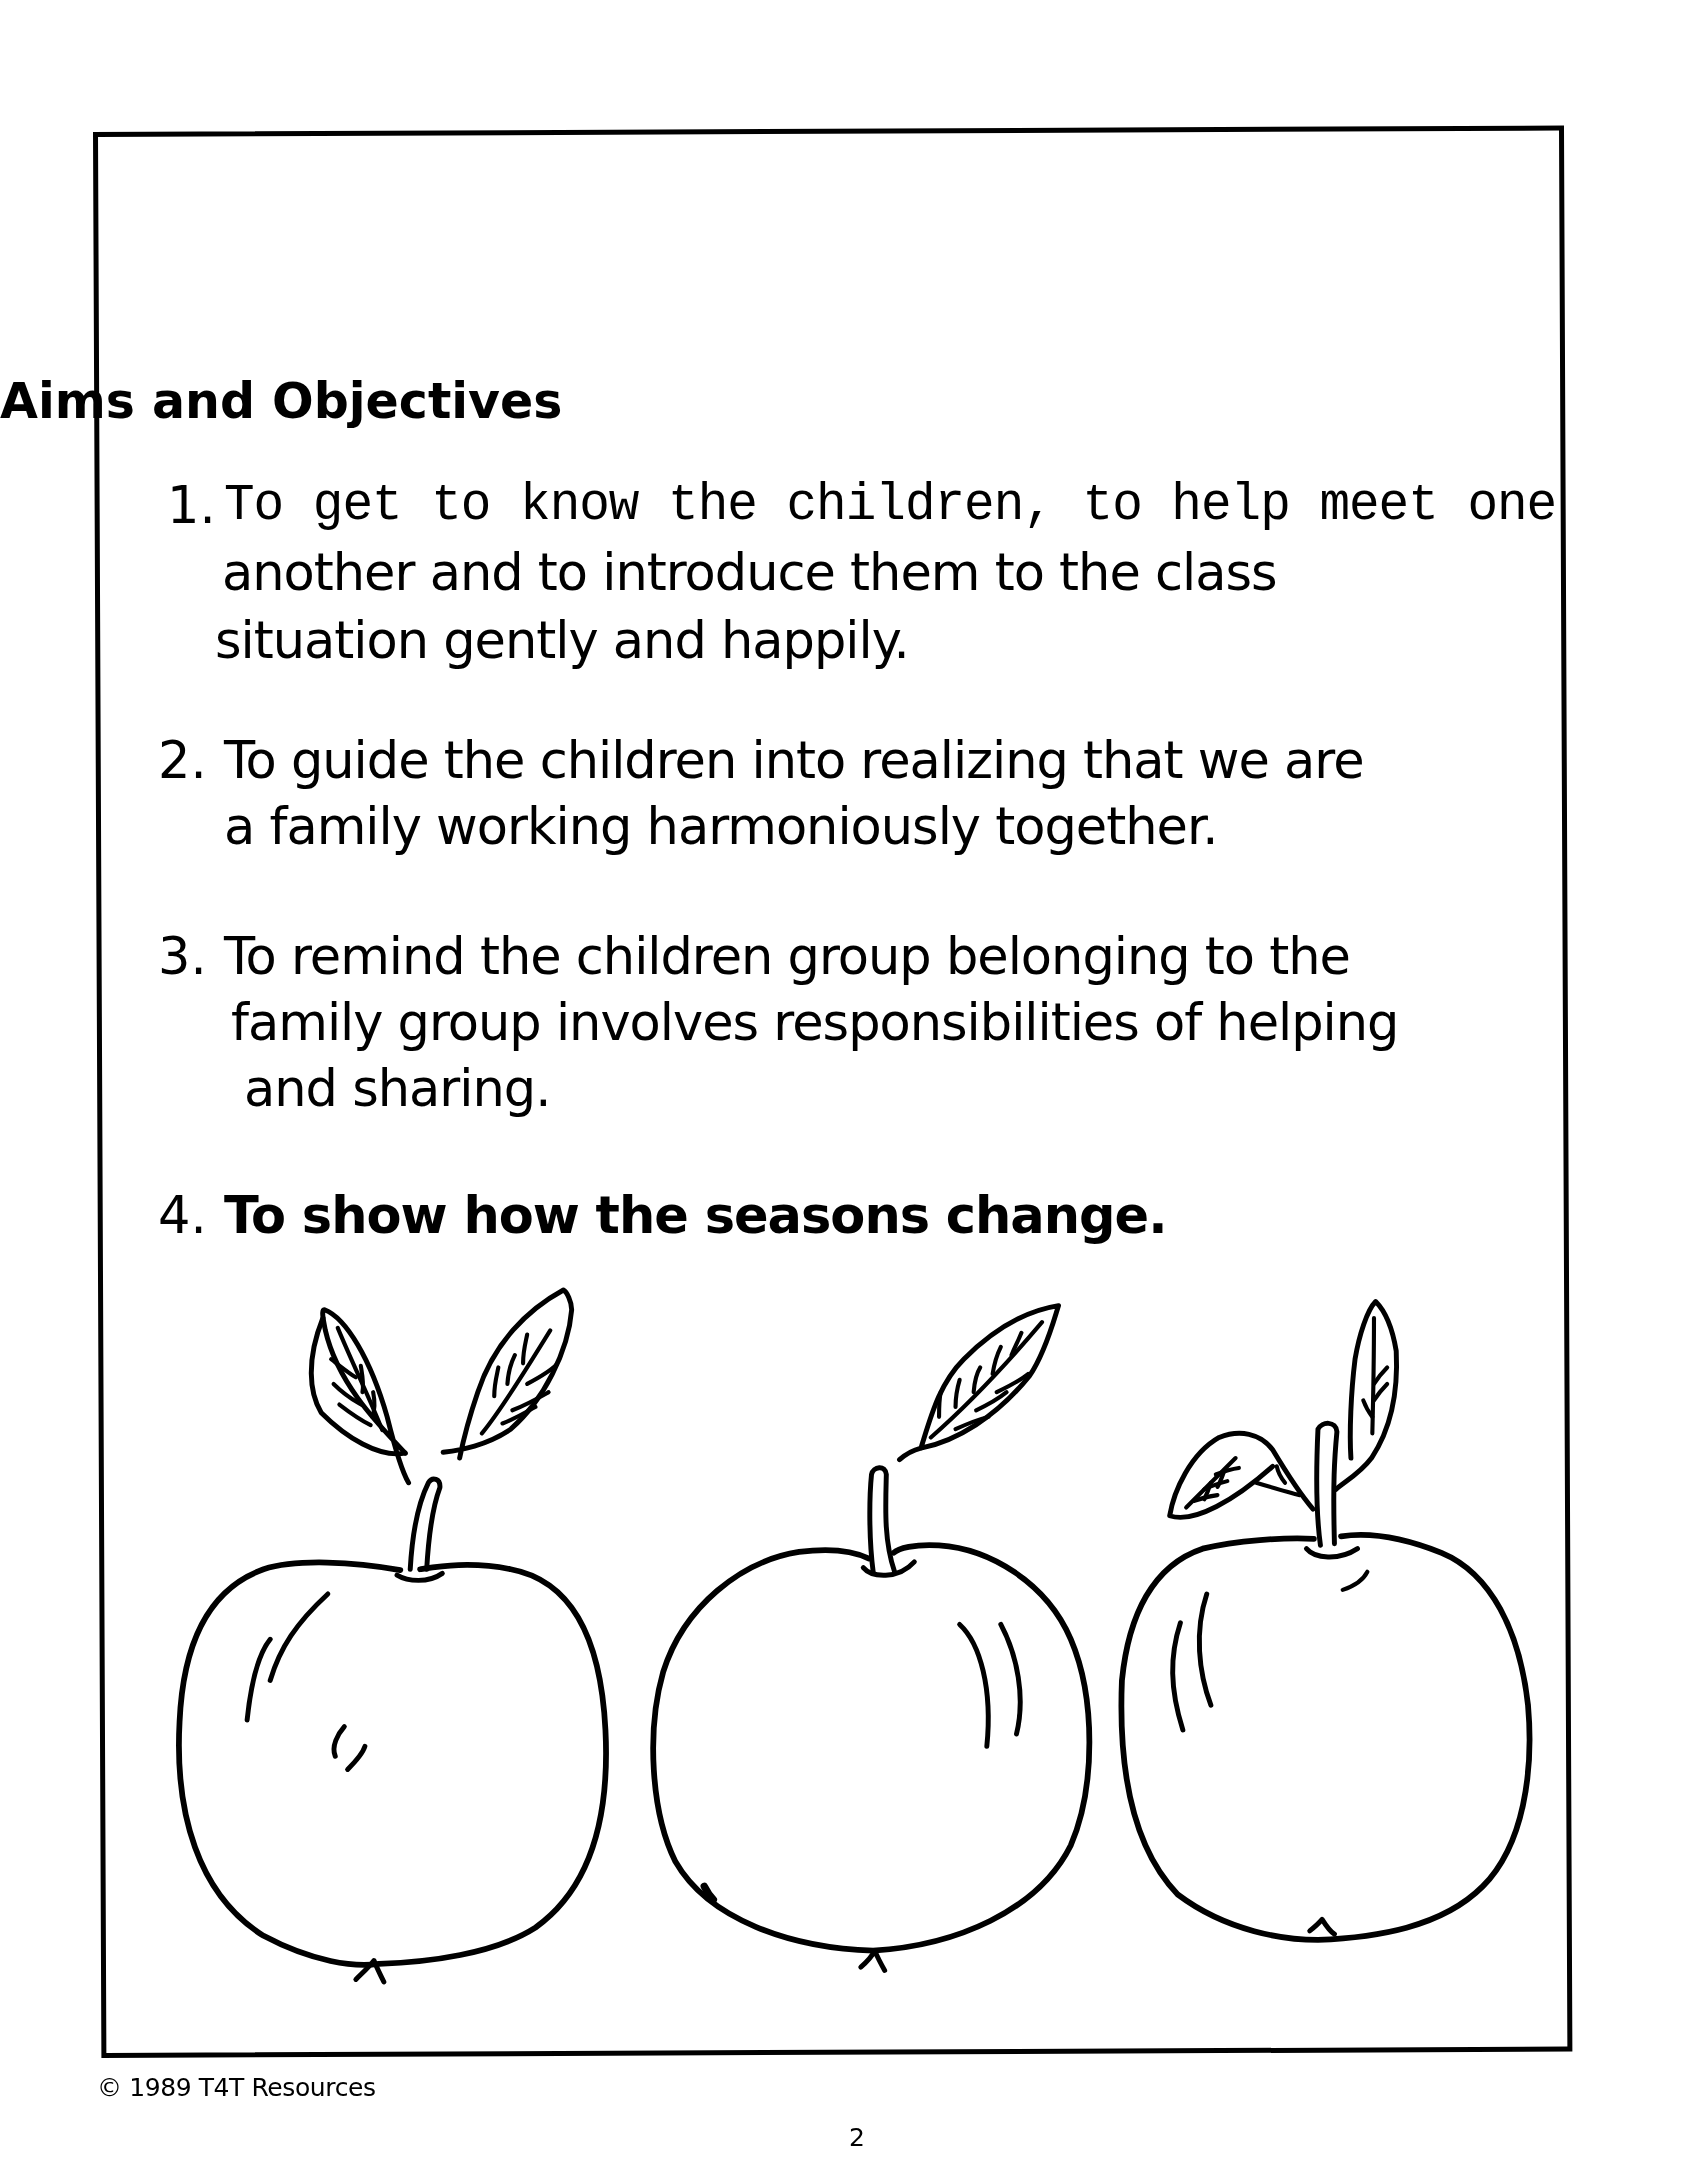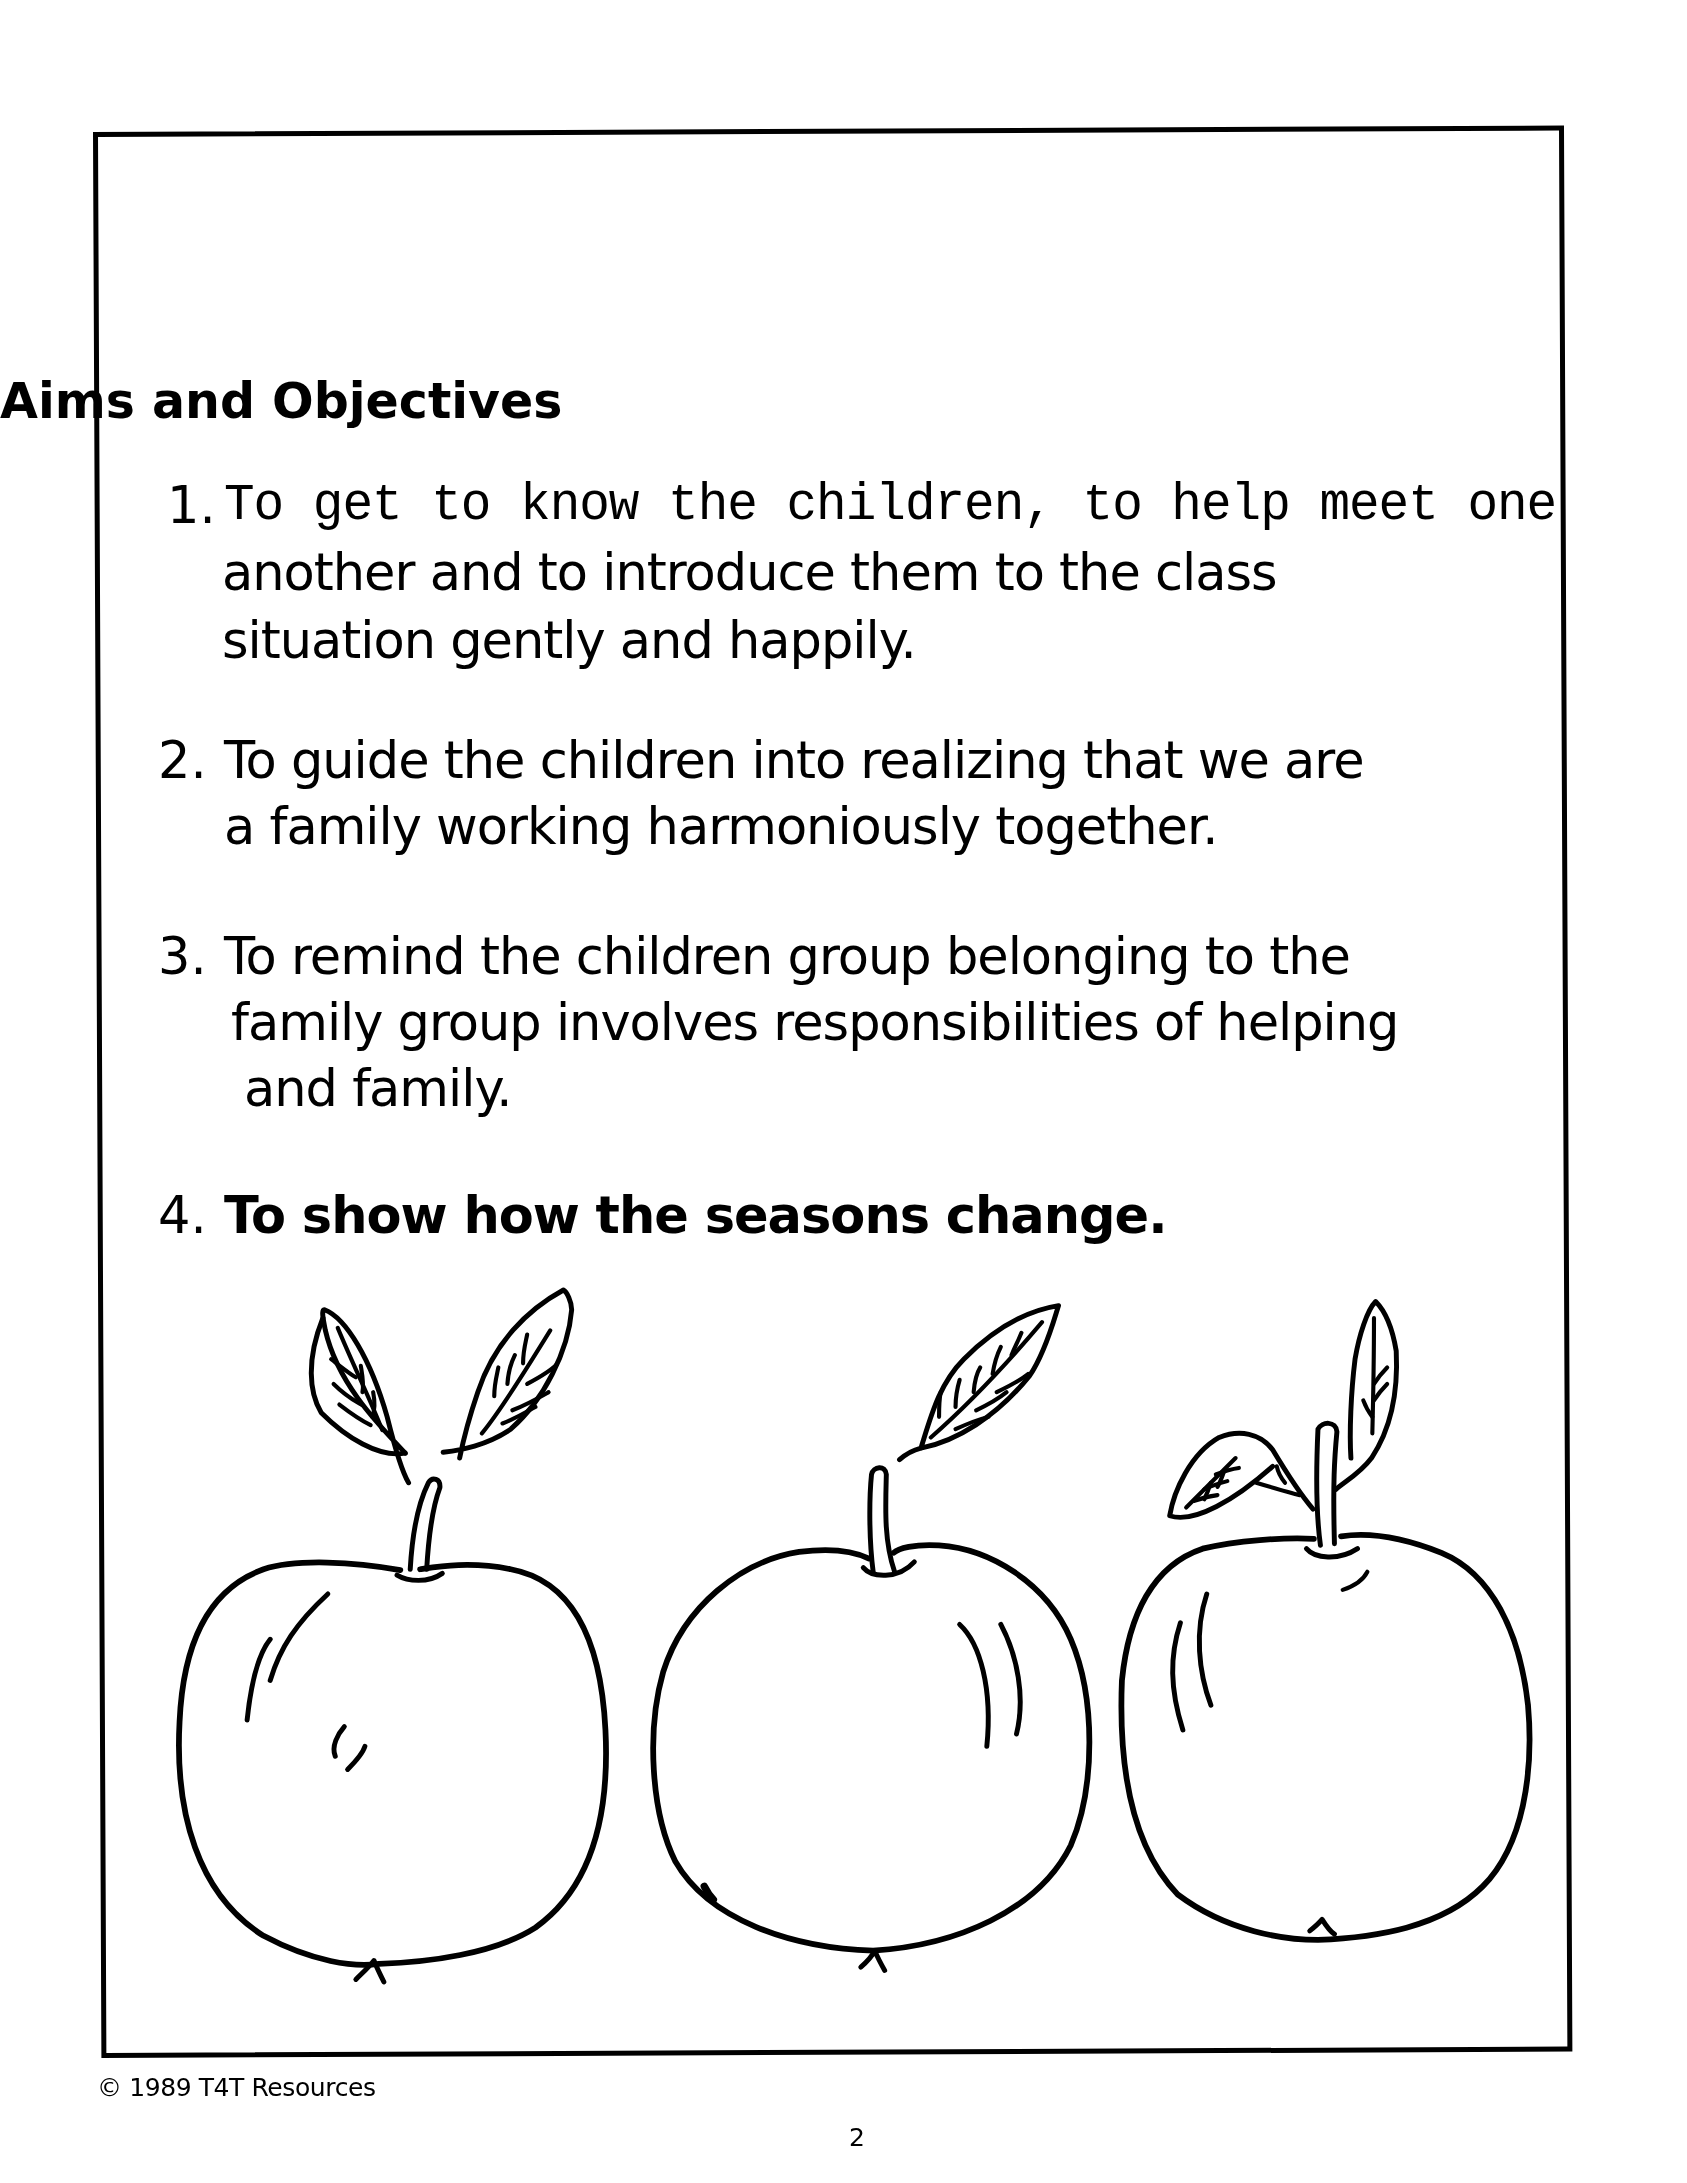--- a/index.html
+++ b/index.html
@@ -99,34 +99,34 @@
 <div class="page-frame"></div>
 
 <h1 class="title">Aims and Objectives</h1>
 
 <div class="objectives">
 
   <div>
     <span class="num" style="left:167px; top:473px;">1.</span>
     <span class="line" style="left:224px; top:473px;font-family:Liberation Mono, monospace;">To get to know the children, to help meet one</span>
     <span class="line" style="left:222px; top:540px;">another and to introduce them to the class</span>
-    <span class="line" style="left:222px; top:608px;text-align:center;">situation gently and happily.</span>
+    <span class="line" style="left:215px; top:608px;text-align:center;">situation gently and happily.</span>
   </div>
 
   <div>
     <span class="num" style="left:158px; top:728px;">2.</span>
     <span class="line" style="left:224px; top:728px;">To guide the children into realizing that we are</span>
     <span class="line" style="left:224px; top:794px;">a family working harmoniously together.</span>
   </div>
 
   <div>
     <span class="num" style="left:158px; top:924px;">3.</span>
     <span class="line" style="left:224px; top:924px;">To remind the children group belonging to the</span>
     <span class="line" style="left:231px; top:990px;">family group involves responsibilities of helping</span>
-    <span class="line" style="left:244px; top:1056px;">and family.</span>
+    <span class="line" style="left:244px; top:1056px;">and sharing.</span>
   </div>
 
   <div>
     <span class="num" style="left:158px; top:1183px;">4.</span>
     <span class="line" style="left:224px; top:1183px;font-weight:bold;">To show how the seasons change.</span>
   </div>
 </div>
 
 <svg class="apples" viewBox="0 0 2048 2650">
 

